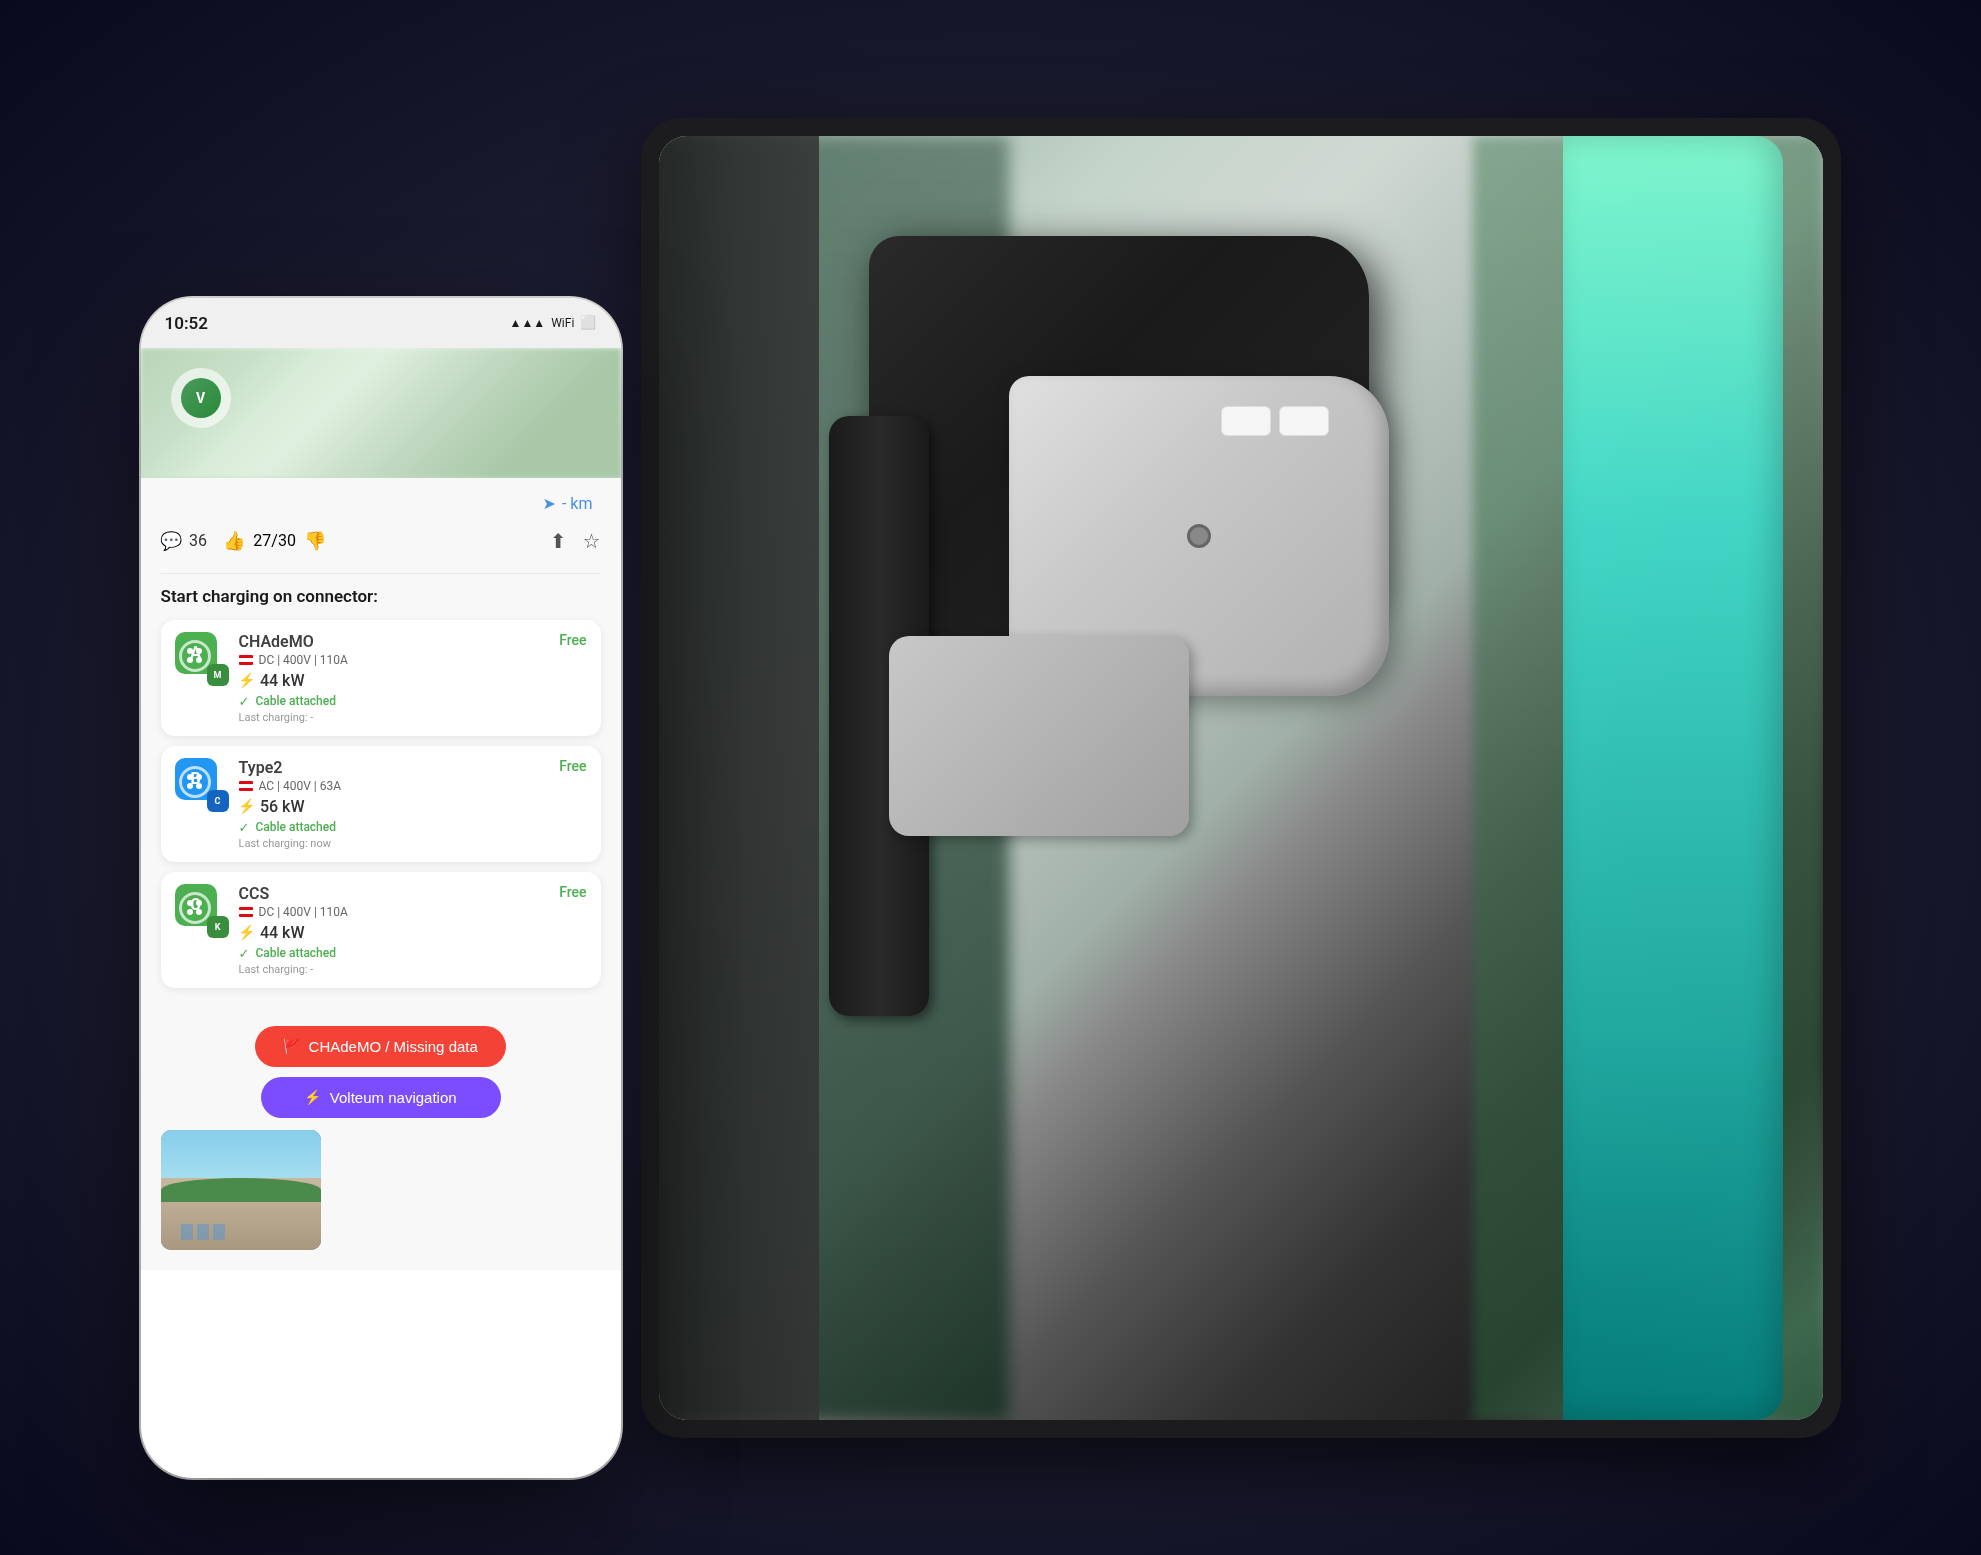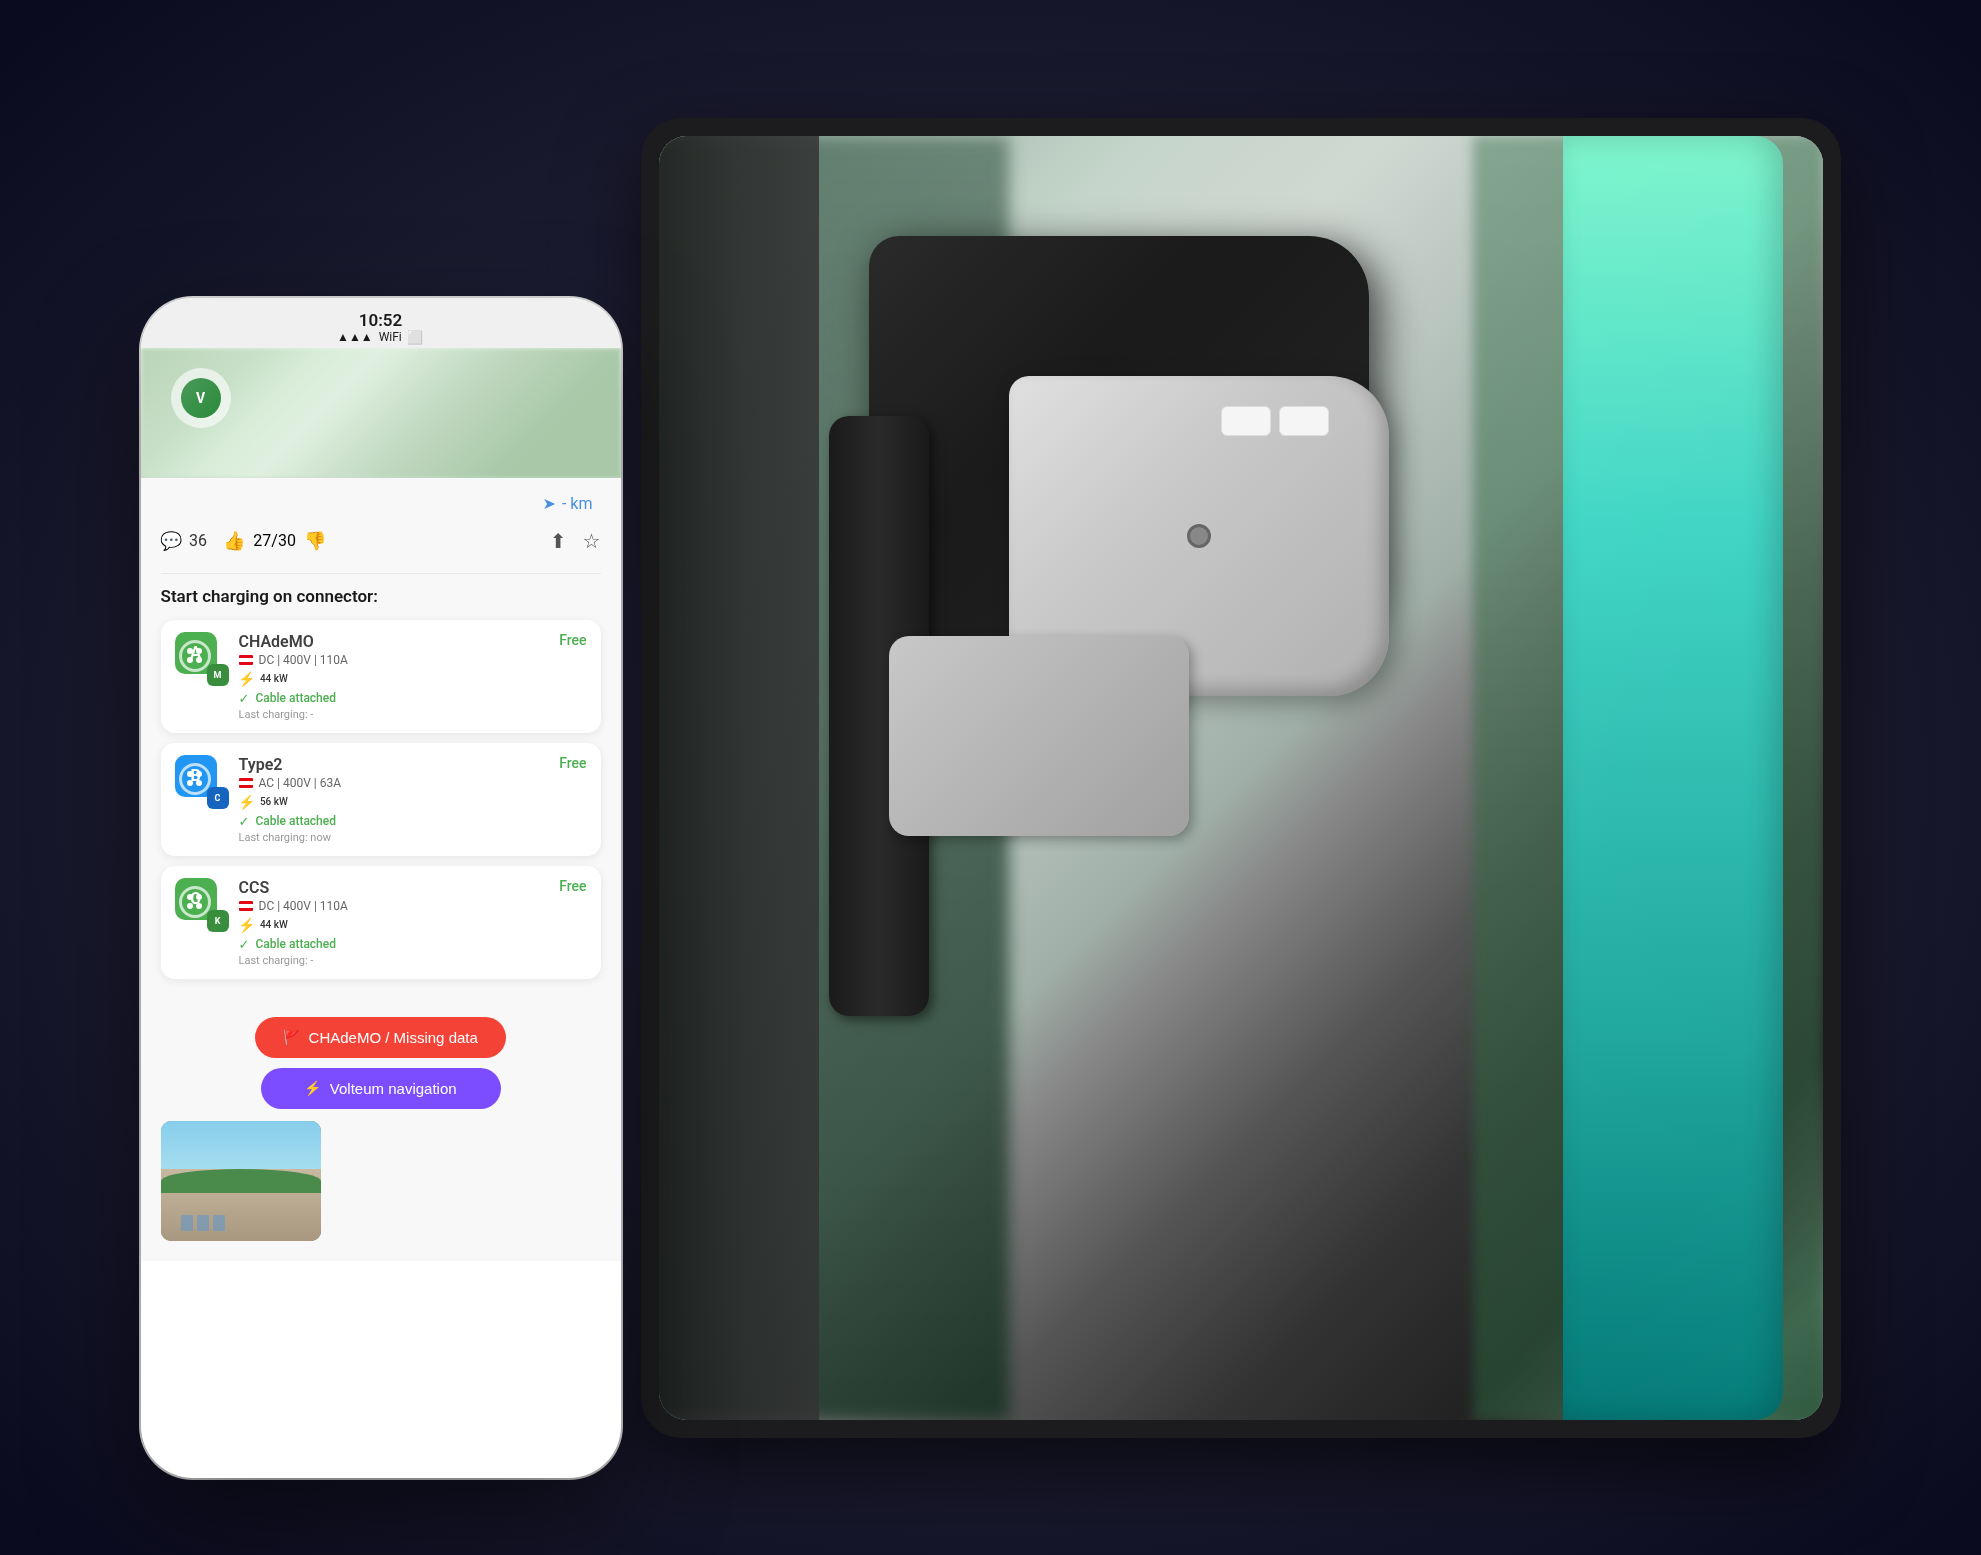--- a/index.html
+++ b/index.html
@@ -86,24 +86,23 @@
       box-shadow: 0 40px 100px rgba(0,0,0,0.5), 0 0 0 2px #e0e0e0;
       z-index: 10;
       overflow: hidden;
     }
 
     .phone-notch-area {
       height: 50px;
       background: #f0f0f0;
       display: flex;
       align-items: center;
-      justify-content: flex-start;
+      justify-content: space-between;
       padding: 12px 24px;
       border-radius: 52px 52px 0 0;
-      flex-direction: column;
     }
 
     .phone-time {
       font-size: 17px;
       font-weight: 600;
       color: #1a1a1a;
     }
 
     .phone-status-icons {
       display: flex;
@@ -280,21 +279,21 @@
       gap: 4px;
       margin-bottom: 4px;
     }
 
     .power-lightning {
       color: #FFC107;
       font-size: 14px;
     }
 
     .power-value {
-      font-size: 10px;
+      font-size: 16px;
       font-weight: 500;
       color: #333;
     }
 
     .cable-row {
       display: flex;
       align-items: center;
       gap: 6px;
       margin-bottom: 2px;
     }

